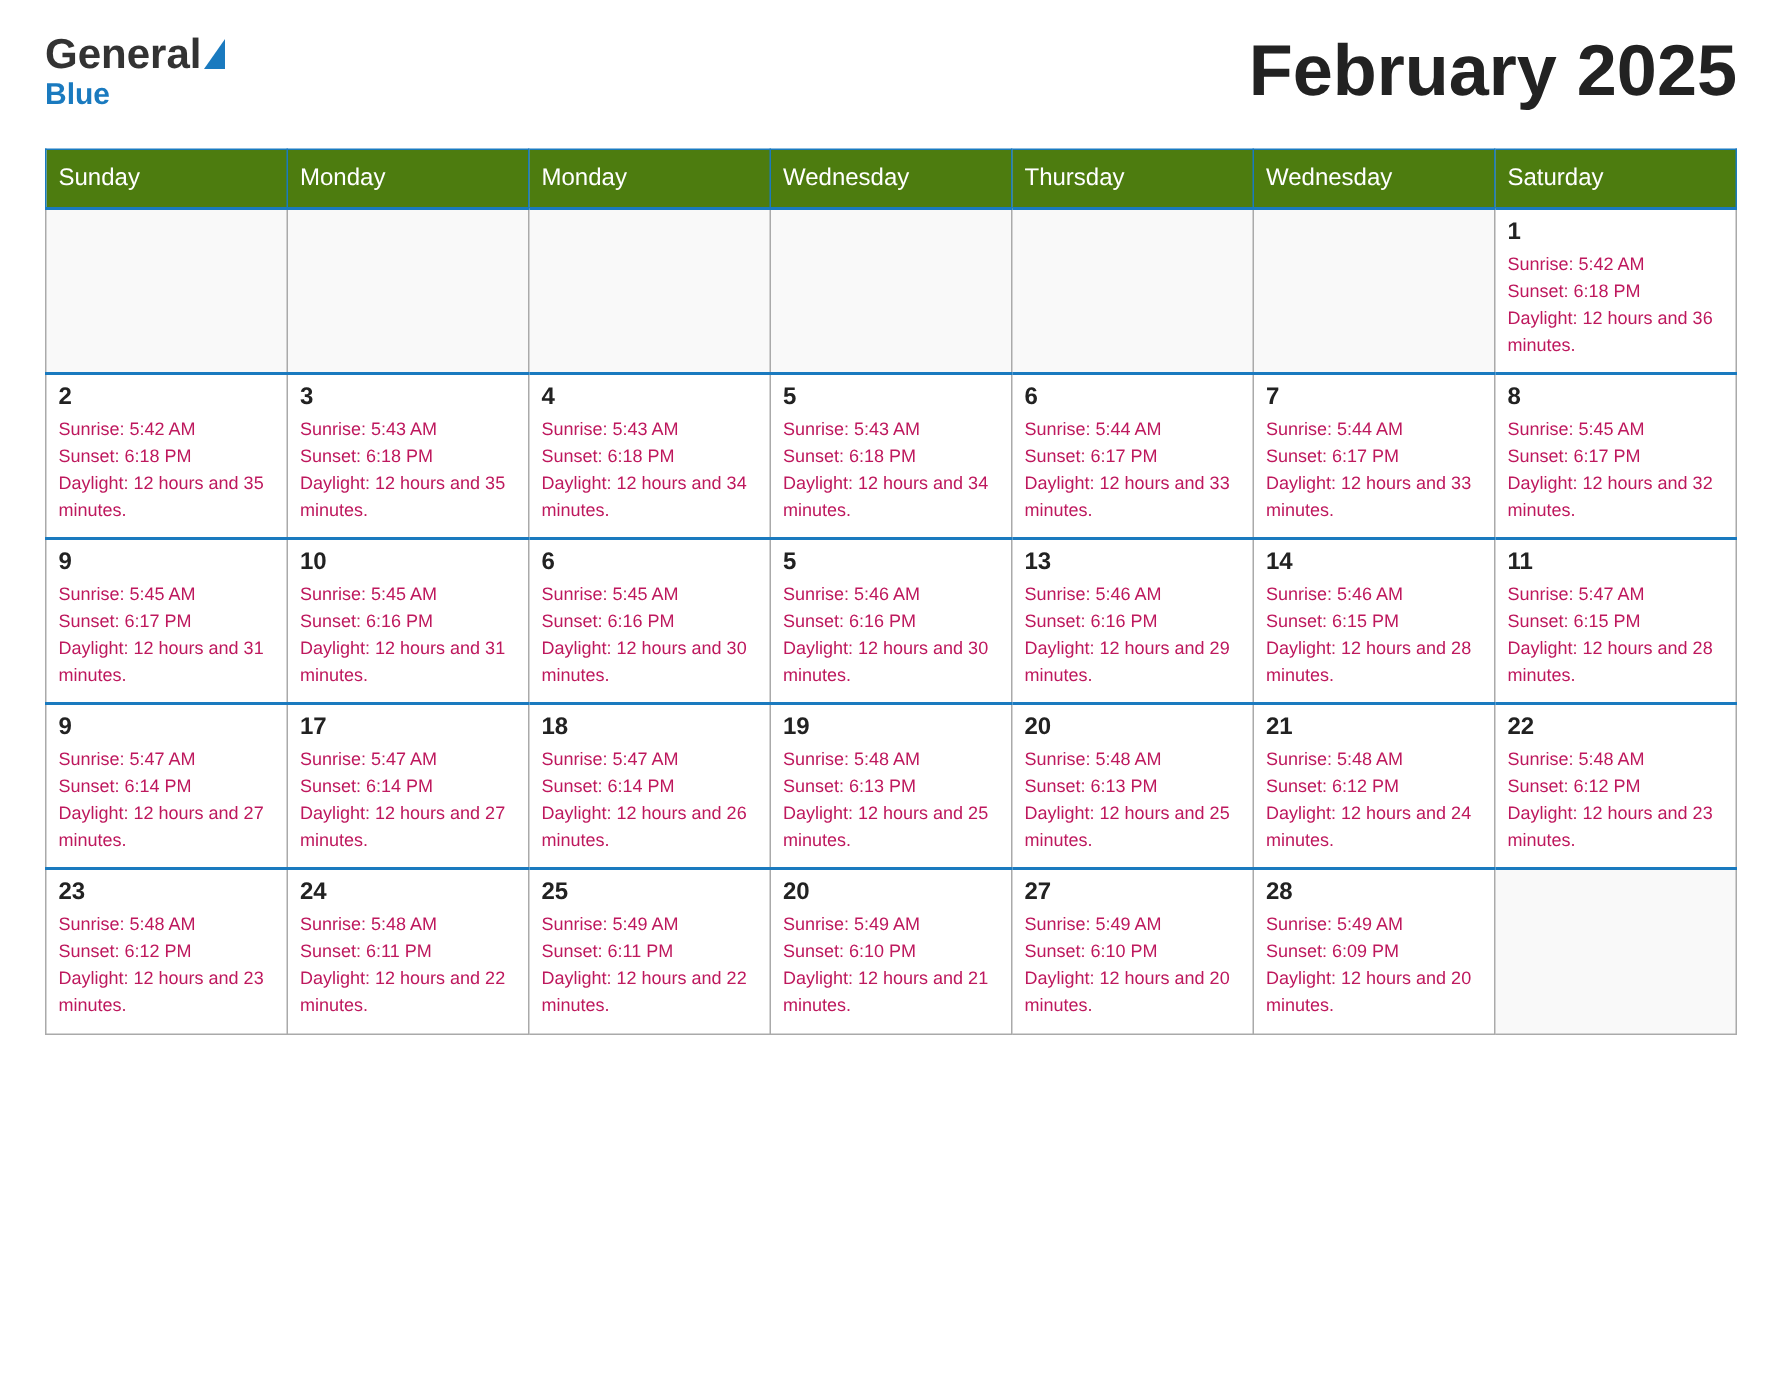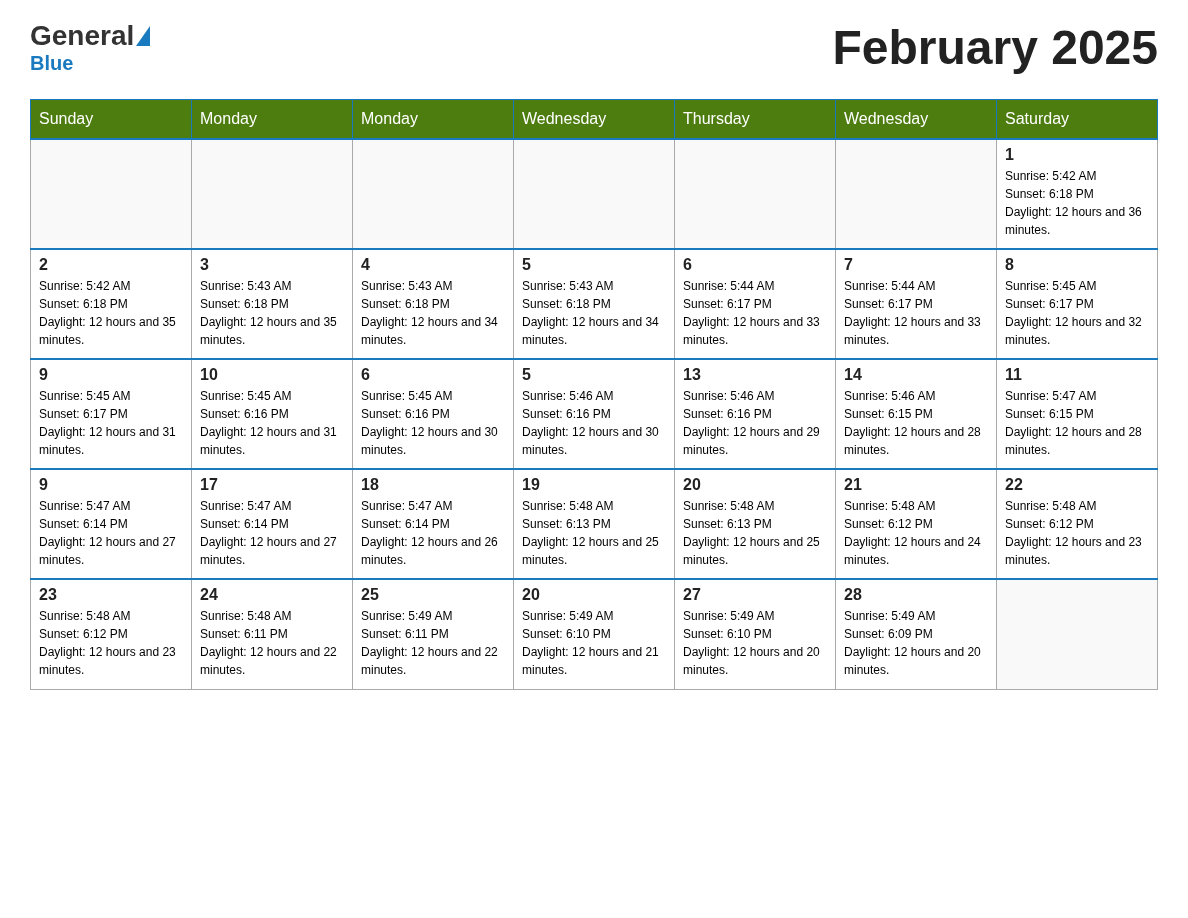--- a/index.html
+++ b/index.html
@@ -82,21 +82,21 @@
     .day-number {
       font-size: 16px;
       font-weight: bold;
       color: #222;
       display: block;
       margin-bottom: 3px;
     }
     .day-info {
       font-size: 12px;
       line-height: 1.5;
-      color: #000000;
+      color: #be185d;
     }
     .empty-cell {
       background: #f9f9f9;
     }
     .week-row td {
       border-top: 2px solid #1a7abf;
     }
   </style>
 </head>
 <body>

